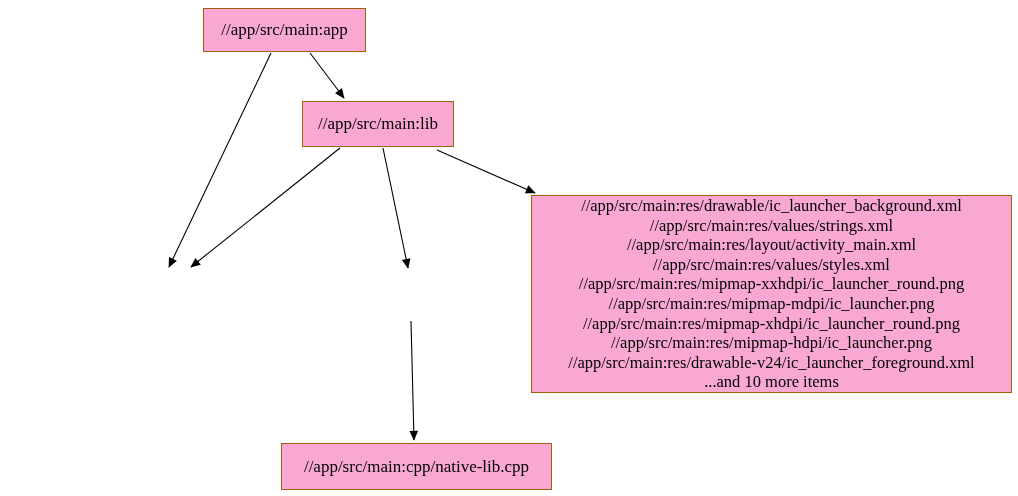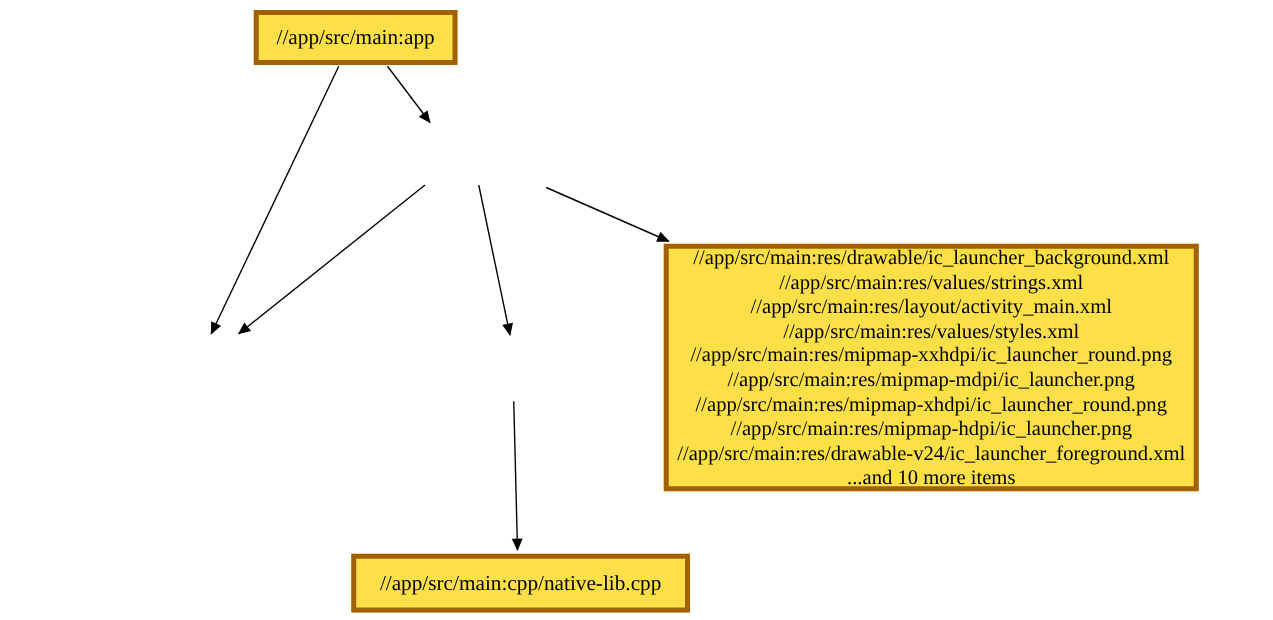--- a/index.html
+++ b/index.html
@@ -19,40 +19,40 @@
   #edges {
     position: absolute;
     left: 0;
     top: 0;
     width: 1018px;
     height: 496px;
   }
   .node {
     position: absolute;
     box-sizing: border-box;
-    border: 4px solid #a16207;
-    background: #fde047;
+    border: 1px solid #a16207;
+    background: #f9a8d4;
     display: flex;
     align-items: center;
     justify-content: center;
     text-align: center;
     font-size: 17px;
     white-space: nowrap;
   }
   .node.multi {
     font-size: 16.5px;
     line-height: 19.6px;
     white-space: pre-line;
     padding: 2px 6px;
   }
   #node-app        { left: 203px; top:   8px; width: 163px; height: 44px; }
   #node-lib        { left: 302px; top: 101px; width: 152px; height: 46px; }
   #node-manifest   { left:   6px; top: 271px; width: 294px; height: 49px; }
   #node-jni-lib    { left: 325px; top: 271px; width: 173px; height: 49px; }
-  #node-res-group  { left: 531px; top: 195px; width: 428px; height: 198px; }
+  #node-res-group  { left: 531px; top: 195px; width: 481px; height: 198px; }
   #node-native-lib { left: 281px; top: 443px; width: 271px; height: 47px; }
   .edge {
     stroke: #000000;
     stroke-width: 1.1;
     fill: none;
   }
 </style>
 </head>
 <body>
 
@@ -67,20 +67,21 @@
     <line class="edge" x1="271" y1="53" x2="169" y2="267" marker-end="url(#arrowhead)"></line>
     <line class="edge" x1="310" y1="53" x2="344" y2="98" marker-end="url(#arrowhead)"></line>
     <line class="edge" x1="340" y1="148" x2="191" y2="267" marker-end="url(#arrowhead)"></line>
     <line class="edge" x1="383" y1="148" x2="408" y2="268" marker-end="url(#arrowhead)"></line>
     <line class="edge" x1="437" y1="150" x2="535" y2="193" marker-end="url(#arrowhead)"></line>
     <line class="edge" x1="411" y1="321" x2="414" y2="440" marker-end="url(#arrowhead)"></line>
   </svg>
 
   <div class="node" id="node-app">//app/src/main:app</div>
 
+  <div class="node" id="node-lib">//app/src/main:lib</div>
 
 
 
   <div class="node multi" id="node-res-group">//app/src/main:res/drawable/ic_launcher_background.xml
 //app/src/main:res/values/strings.xml
 //app/src/main:res/layout/activity_main.xml
 //app/src/main:res/values/styles.xml
 //app/src/main:res/mipmap-xxhdpi/ic_launcher_round.png
 //app/src/main:res/mipmap-mdpi/ic_launcher.png
 //app/src/main:res/mipmap-xhdpi/ic_launcher_round.png

